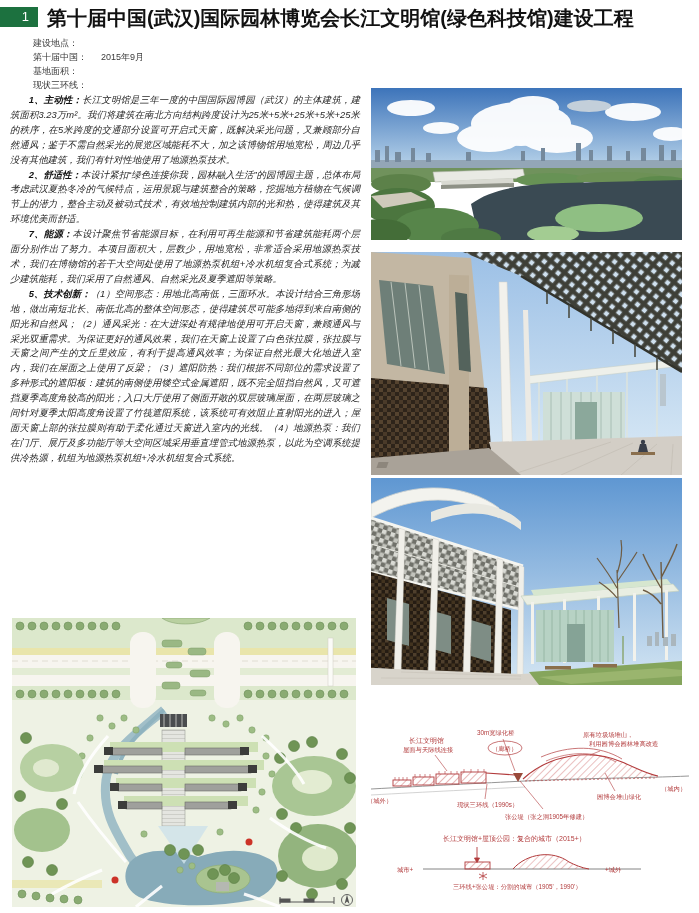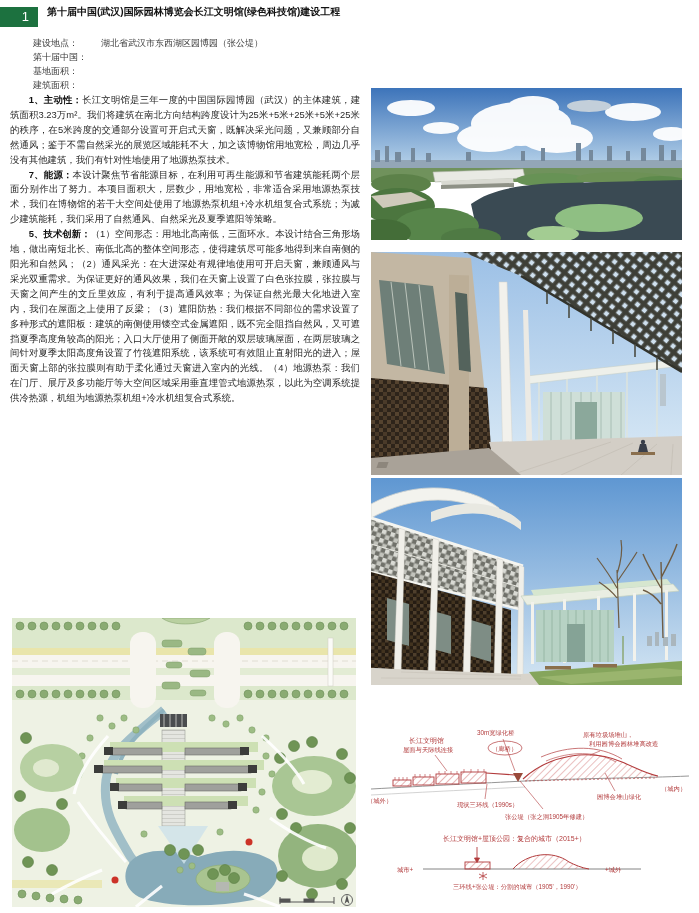--- a/index.html
+++ b/index.html
@@ -3,29 +3,29 @@
 <meta charset="utf-8">
 <style>
   html,body{margin:0;padding:0;background:#ffffff;}
   *{box-sizing:border-box;}
   .page{position:relative;width:699px;height:913px;background:#fff;overflow:hidden;
         font-family:"Liberation Sans","DejaVu Sans",sans-serif;color:#222;}
   
   .num-box{position:absolute;left:0;top:7px;width:38px;height:20px;background:#1c713f;
            color:#fff;font-size:13px;line-height:20px;text-align:right;padding-right:9px;}
   .page-title{position:absolute;left:47px;top:5px;width:640px;margin:0;
-              font-size:10px;font-weight:bold;color:#111;letter-spacing:0;}
+              font-size:20px;font-weight:bold;color:#111;letter-spacing:0;}
   
   .info{position:absolute;left:33px;top:39px;width:330px;font-size:9px;color:#3a3a3a;}
   .info-row{display:flex;margin-bottom:4.6px;line-height:9.5px;}
   .info-label{width:68px;flex:none;}
   .info-value{flex:1;}
   
   .body-text{position:absolute;left:10px;top:93px;width:350px;
-             font-size:9.4px;line-height:14.9px;color:#272727;text-align:justify;}
+             font-size:9.4px;line-height:14.9px;color:#272727;text-align:justify;font-style:italic;}
   .body-text p{margin:0;text-indent:2em;}
   .body-text b{font-weight:bold;color:#111;}
   
   figure{margin:0;padding:0;position:absolute;}
   figure svg{display:block;}
   .photo1{left:371px;top:88px;width:311px;height:152px;}
   .photo2{left:371px;top:252px;width:311px;height:223px;}
   .photo3{left:371px;top:478px;width:311px;height:207px;}
   .site-plan{left:12px;top:618px;width:344px;height:289px;}
   .sketches{position:absolute;left:365px;top:713px;width:330px;height:185px;}
@@ -38,35 +38,36 @@
 <div class="page">
 
   <div class="num-box">
     <span>1</span>
   </div>
   <h1 class="page-title">第十届中国(武汉)国际园林博览会长江文明馆(绿色科技馆)建设工程</h1>
 
   <div class="info">
     <div class="info-row">
       <span class="info-label">建设地点：</span>
-      <span class="info-value">湖北省武汉市东西湖区园博园（张公堤）</span>
     </div>
     <div class="info-row">
       <span class="info-label">第十届中国：</span>
+      <span class="info-value">2015年9月</span>
     </div>
     <div class="info-row">
       <span class="info-label">基地面积：</span>
     </div>
     <div class="info-row">
-      <span class="info-label">建筑面积：</span>
+      <span class="info-label">现状三环线：</span>
     </div>
   </div>
 
   <div class="body-text">
     <p><b>1、主动性：</b><span>长江文明馆是三年一度的中国国际园博园（武汉）的主体建筑，建筑面积3.23万m²。我们将建筑在南北方向结构跨度设计为25米+5米+25米+5米+25米的秩序，在5米跨度的交通部分设置可开启式天窗，既解决采光问题，又兼顾部分自然通风；鉴于不需自然采光的展览区域能耗不大，加之该博物馆用地宽松，周边几乎没有其他建筑，我们有针对性地使用了地源热泵技术。</span></p>
+    <p><b>2、舒适性：</b><span>本设计紧扣“绿色连接你我，园林融入生活”的园博园主题，总体布局考虑武汉夏热冬冷的气候特点，运用景观与建筑整合的策略，挖掘地方植物在气候调节上的潜力，整合主动及被动式技术，有效地控制建筑内部的光和热，使得建筑及其环境优美而舒适。</span></p>
     <p><b>7、能源：</b><span>本设计聚焦节省能源目标，在利用可再生能源和节省建筑能耗两个层面分别作出了努力。本项目面积大，层数少，用地宽松，非常适合采用地源热泵技术，我们在博物馆的若干大空间处使用了地源热泵机组+冷水机组复合式系统；为减少建筑能耗，我们采用了自然通风、自然采光及夏季遮阳等策略。</span></p>
     <p><b>5、技术创新：</b><span>（1）空间形态：用地北高南低，三面环水。本设计结合三角形场地，做出南短北长、南低北高的整体空间形态，使得建筑尽可能多地得到来自南侧的阳光和自然风；（2）通风采光：在大进深处有规律地使用可开启天窗，兼顾通风与采光双重需求。为保证更好的通风效果，我们在天窗上设置了白色张拉膜，张拉膜与天窗之间产生的文丘里效应，有利于提高通风效率；为保证自然光最大化地进入室内，我们在屋面之上使用了反梁；（3）遮阳防热：我们根据不同部位的需求设置了多种形式的遮阳板：建筑的南侧使用镂空式金属遮阳，既不完全阻挡自然风，又可遮挡夏季高度角较高的阳光；入口大厅使用了侧面开敞的双层玻璃屋面，在两层玻璃之间针对夏季太阳高度角设置了竹筏遮阳系统，该系统可有效阻止直射阳光的进入；屋面天窗上部的张拉膜则有助于柔化通过天窗进入室内的光线。（4）地源热泵：我们在门厅、展厅及多功能厅等大空间区域采用垂直埋管式地源热泵，以此为空调系统提供冷热源，机组为地源热泵机组+冷水机组复合式系统。</span></p>
   </div>
 
   <figure class="photo1">
     <svg width="311" height="152" viewBox="0 0 311 152">
       <defs>
         <linearGradient id="sky1" x1="0" y1="0" x2="0" y2="1">
           <stop offset="0" stop-color="#3d74ba"></stop>
             <stop offset="1" stop-color="#b9d4ea"></stop>

